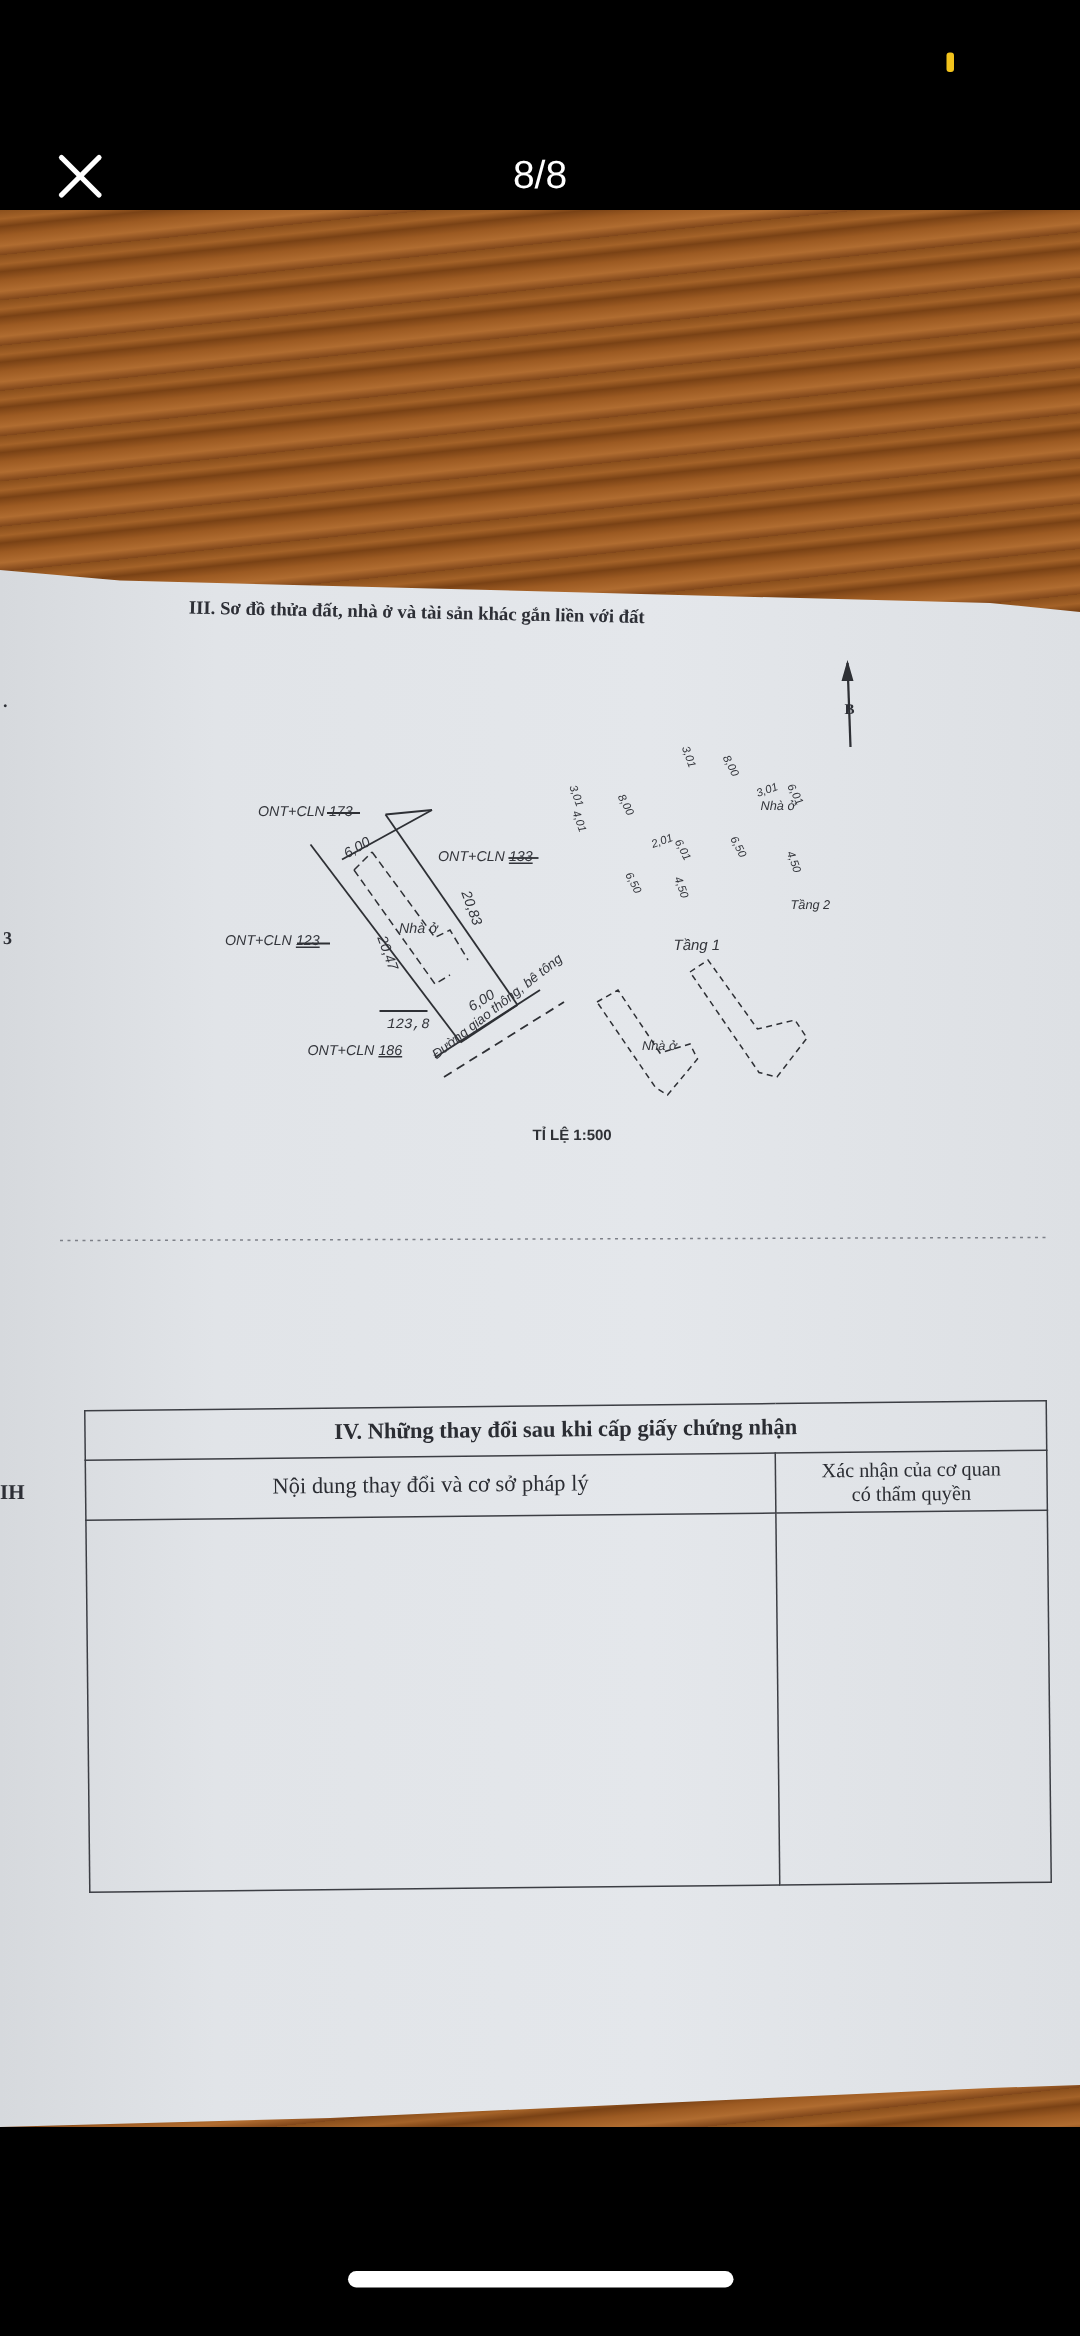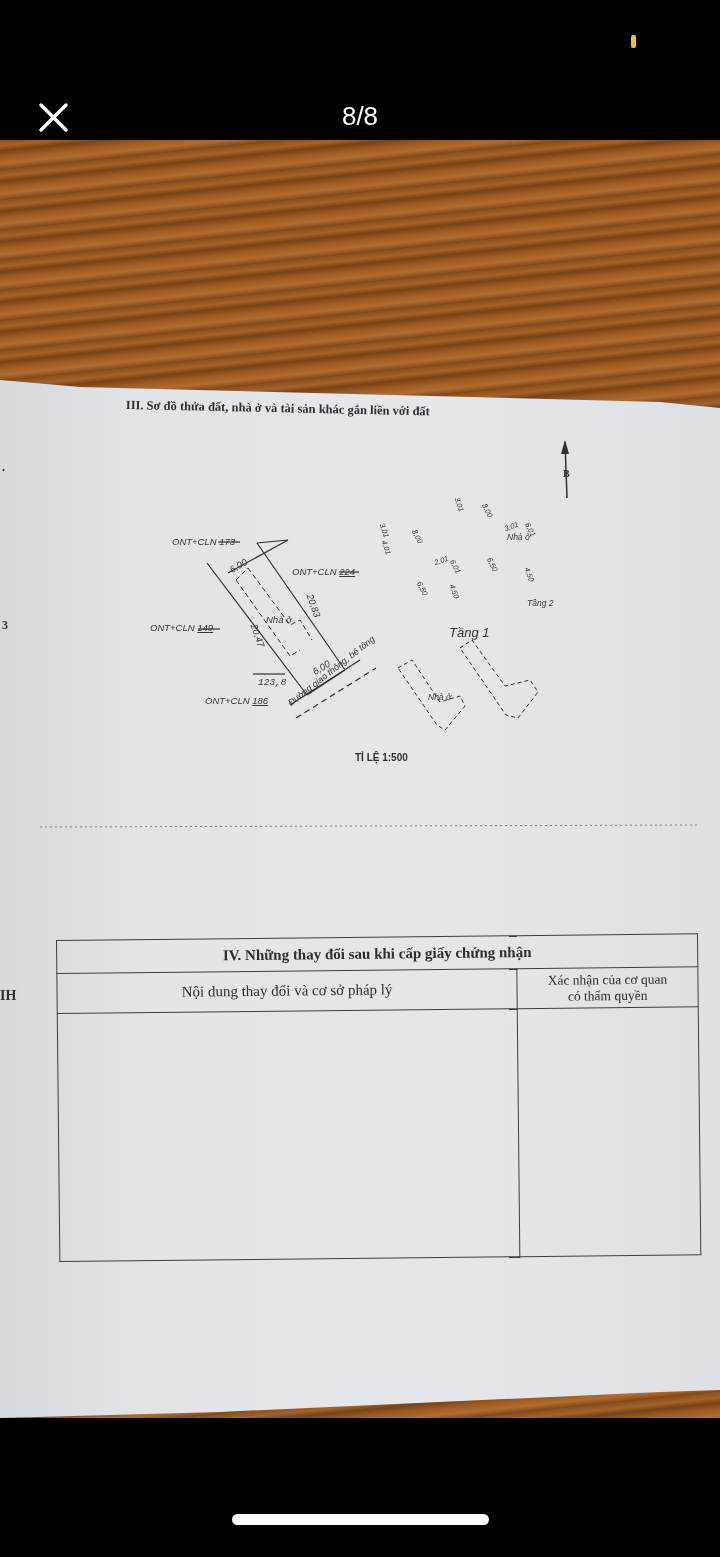--- a/index.html
+++ b/index.html
@@ -85,33 +85,33 @@
       </g>
 
       <g stroke="#2e3035" stroke-width="1" fill="none" stroke-dasharray="4,3">
         <polygon points="460,508 472,500 505,546 530,540 538,552 518,578 506,575"></polygon>
       </g>
 
       <line x1="40" y1="687" x2="700" y2="685" stroke="#7d8088" stroke-width="1" stroke-dasharray="2,3"></line>
     </svg>
 
     <div class="lbl" style="left:172px;top:396px;"><span>ONT+CLN</span> <span style="">173</span></div>
-    <div class="lbl" style="left:292px;top:426px;"><span>ONT+CLN</span> <span style="text-decoration:underline">224</span></div>
-    <div class="lbl" style="left:150px;top:482px;"><span>ONT+CLN</span> <span style="text-decoration:underline">149</span></div>
+    <div class="lbl" style="left:292px;top:426px;"><span>ONT+CLN</span> <span style="text-decoration:underline">133</span></div>
+    <div class="lbl" style="left:150px;top:482px;"><span>ONT+CLN</span> <span style="text-decoration:underline">123</span></div>
     <div class="lbl" style="left:205px;top:527px;margin-top:28px;"><span>ONT+CLN</span> <span style="text-decoration:underline">186</span></div>
     <div class="lbl" style="left:258px;top:537px;font-family:Liberation Mono, monospace;">123,8</div>
     <div class="lbl" style="left:229px;top:420px;transform:rotate(-30deg);">6,00</div>
     <div class="lbl" style="left:312px;top:522px;transform:rotate(-32deg);">6,00</div>
     <div class="lbl" style="left:246px;top:490px;transform:rotate(70deg);">20,47</div>
     <div class="lbl" style="left:302px;top:460px;transform:rotate(70deg);">20,83</div>
     <div class="lbl" style="left:266px;top:474px;">Nhà ở</div>
     <div class="lbl" style="left:286px;top:560px;transform:rotate(-38deg);transform-origin:left top;font-size:9px;">Đường giao thông, bê tông</div>
 
     <div class="lbl" style="left:428px;top:552px;font-size:8.5px;">Nhà ở</div>
-    <div class="lbl" style="left:449px;top:485px;font-size:13px;">Tầng 1</div>
+    <div class="lbl" style="left:449px;top:485px;font-size:10px;">Tầng 1</div>
     <div class="lbl" style="left:507px;top:392px;font-size:8.5px;">Nhà ở</div>
     <div class="lbl" style="left:527px;top:458px;font-size:8.5px;">Tầng 2</div>
     <div class="lbl" style="left:377px;top:386px;font-size:7.5px;transform:rotate(70deg);">3,01</div>
     <div class="lbl" style="left:410px;top:392px;font-size:7.5px;transform:rotate(62deg);">8,00</div>
     <div class="lbl" style="left:379px;top:403px;font-size:7.5px;transform:rotate(70deg);">4,01</div>
     <div class="lbl" style="left:434px;top:416px;font-size:7.5px;transform:rotate(-20deg);">2,01</div>
     <div class="lbl" style="left:448px;top:422px;font-size:7.5px;transform:rotate(62deg);">6,01</div>
     <div class="lbl" style="left:415px;top:444px;font-size:7.5px;transform:rotate(62deg);">6,50</div>
     <div class="lbl" style="left:447px;top:447px;font-size:7.5px;transform:rotate(70deg);">4,50</div>
     <div class="lbl" style="left:452px;top:360px;font-size:7.5px;transform:rotate(70deg);">3,01</div>

